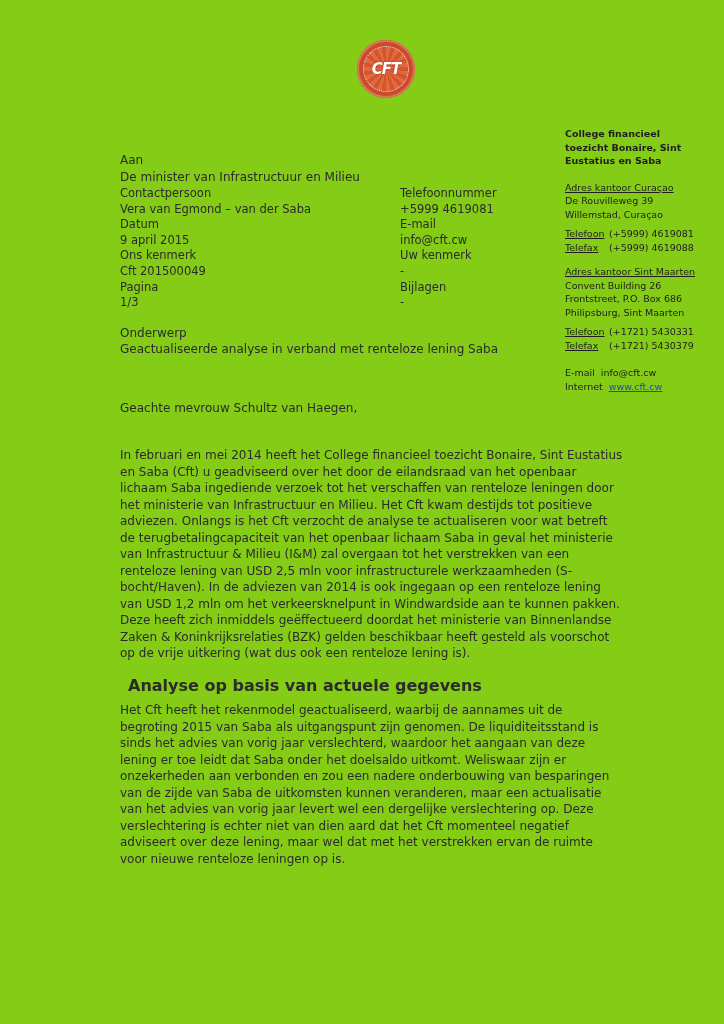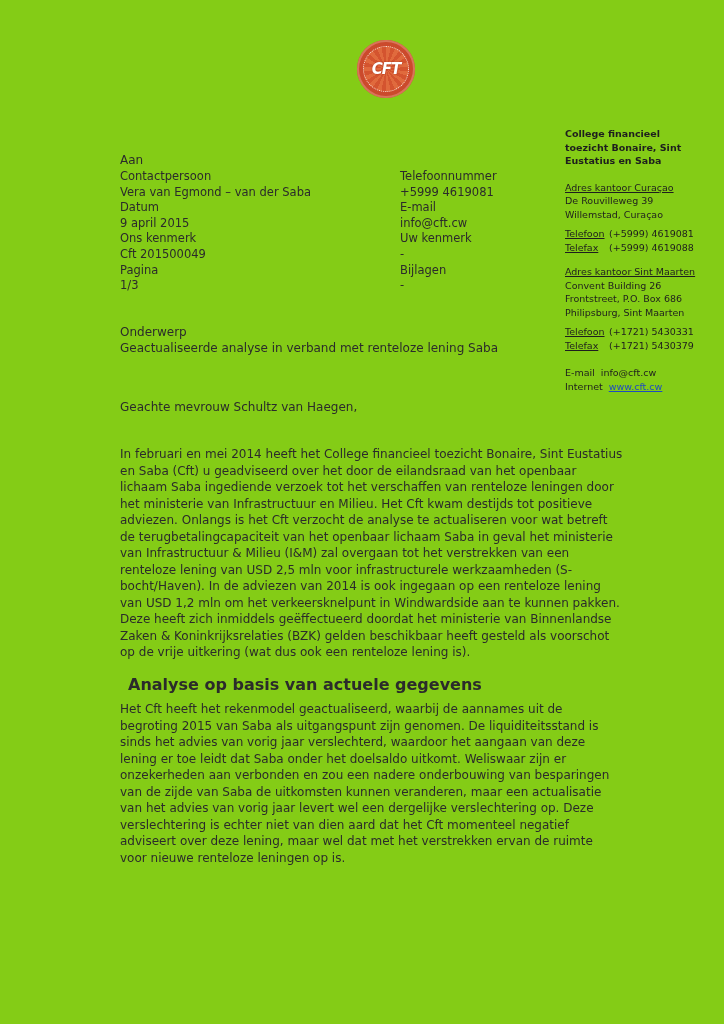--- a/index.html
+++ b/index.html
@@ -74,21 +74,21 @@
     font-size: 12px;
     line-height: 16.5px;
   }
   .recipient { }
   .recipient div { line-height: 17px; }
 
   .meta {
     display: flex;
     font-size: 11.5px;
     line-height: 15.6px;
-    margin-bottom: 30px;
+    margin-bottom: 14px;
   }
   .meta-col-left { width: 280px; flex: 0 0 280px; }
   .meta-col-right { flex: 1; }
 
   .subject { margin-bottom: 43px; font-size: 12px; line-height: 16px; }
 
   .salutation { margin-bottom: 31px; }
 
   .para { margin-bottom: 16px; text-align: left; }
   .heading {
@@ -151,20 +151,21 @@
       <div class="contact-row">
         <span class="lbl">Internet</span><a class="link">www.cft.cw</a>
       </div>
     </div>
   </aside>
 
   <main class="content">
 
     <div class="recipient">
       <div>Aan</div>
+      <div>De minister van Infrastructuur en Milieu</div>
     </div>
 
     <div class="meta">
       <div class="meta-col-left">
         <div>Contactpersoon</div>
         <div>Vera van Egmond – van der Saba</div>
         <div>Datum</div>
         <div>9 april 2015</div>
         <div>Ons kenmerk</div>
         <div>Cft 201500049</div>

